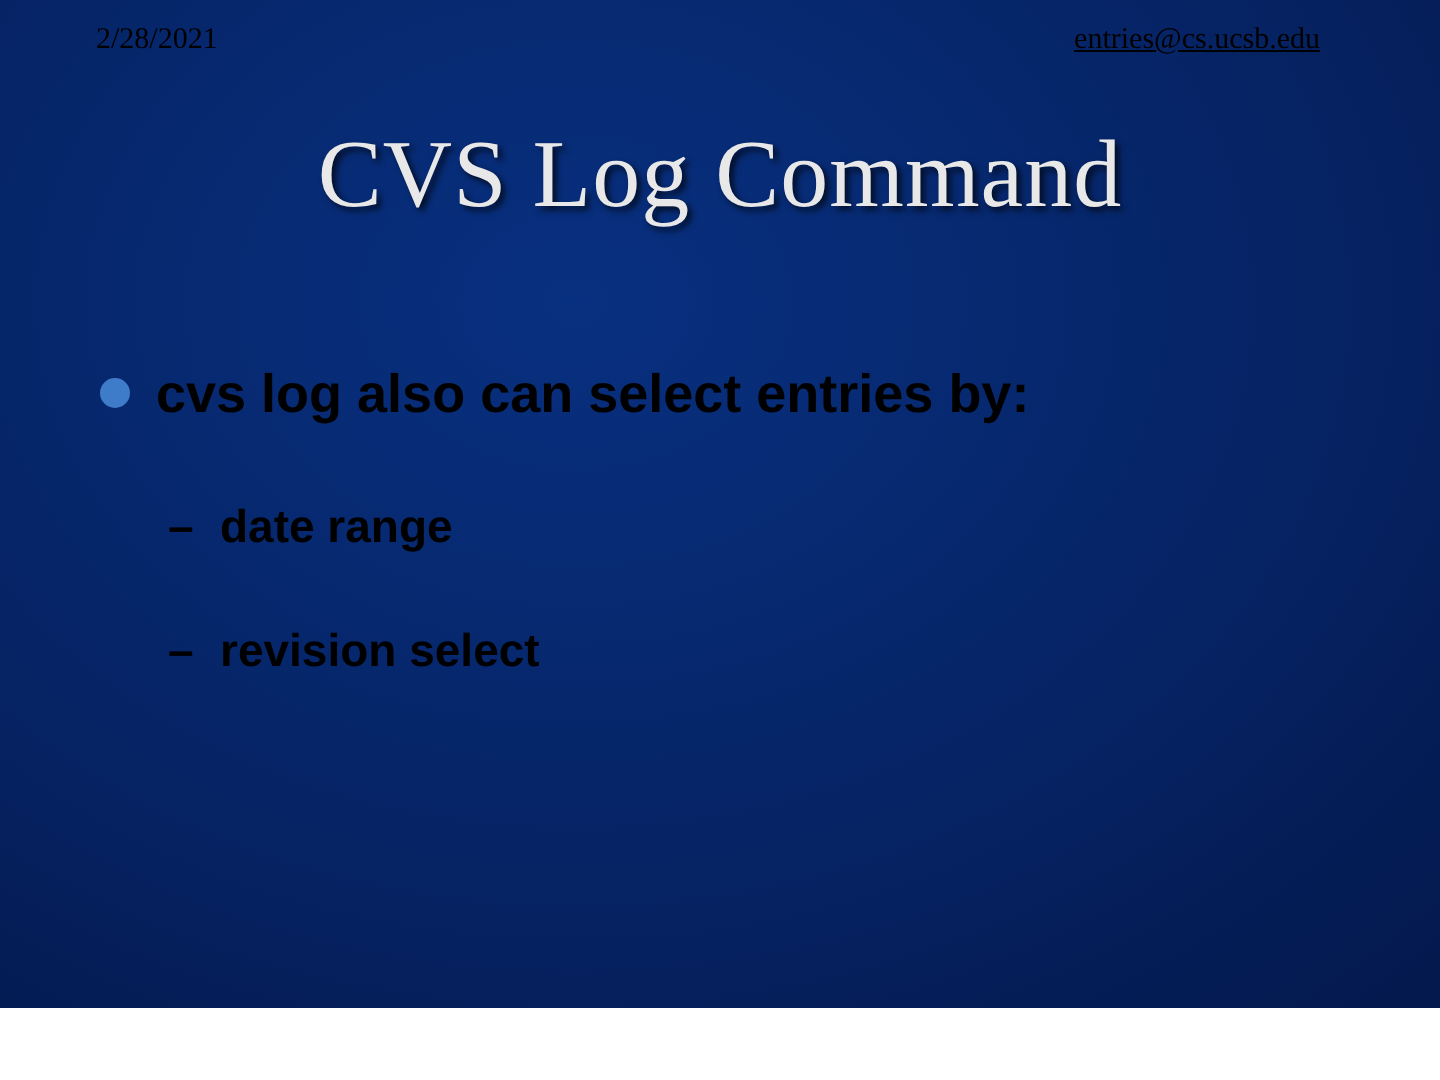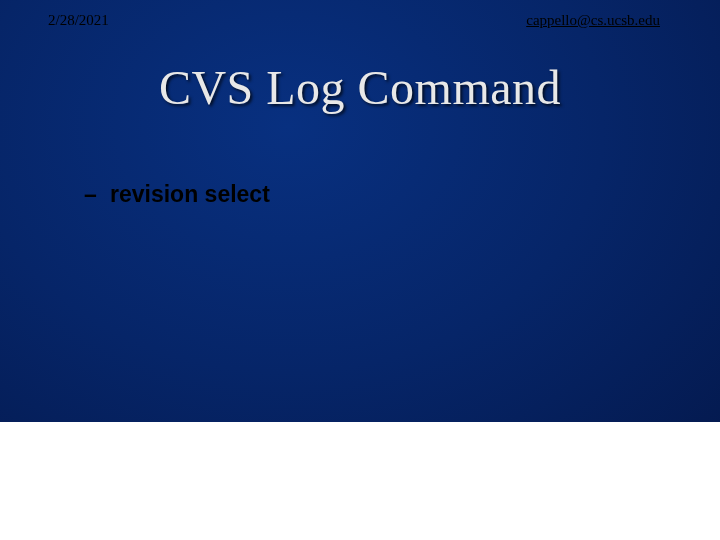--- a/index.html
+++ b/index.html
@@ -6,21 +6,21 @@
     margin: 0;
     padding: 0;
     width: 720px;
     height: 540px;
     overflow: hidden;
     font-family: Arial, Helvetica, sans-serif;
   }
   .slide {
     position: relative;
     width: 720px;
-    height: 422px;
+    height: 504px;
     background: radial-gradient(ellipse 900px 700px at 40% 30%, #083080 0%, #062568 35%, #041a50 65%, #020d30 100%);
     background-color: #041a50;
   }
   .header-date {
     position: absolute;
     top: 12px;
     left: 48px;
     font-family: "Times New Roman", Times, serif;
     font-size: 15px;
     color: #000;
@@ -88,23 +88,25 @@
     font-size: 23px;
   }
 </style>
 </head>
 <body>
 
 <div class="slide">
 
   <div class="header-date">2/28/2021</div>
 
-  <div class="header-email">cappello@cs.ucsb.edu</div>
+  <div class="header-email">entries@cs.ucsb.edu</div>
 
   <div class="slide-title">CVS Log Command</div>
 
   <div class="body">
+    <div class="bullet-l1">cvs log also can select entries by:</div>
 
+    <div class="bullet-l2">date range</div>
 
     <div class="bullet-l2">revision select</div>
   </div>
 
 </div>
 
 </body></html>

